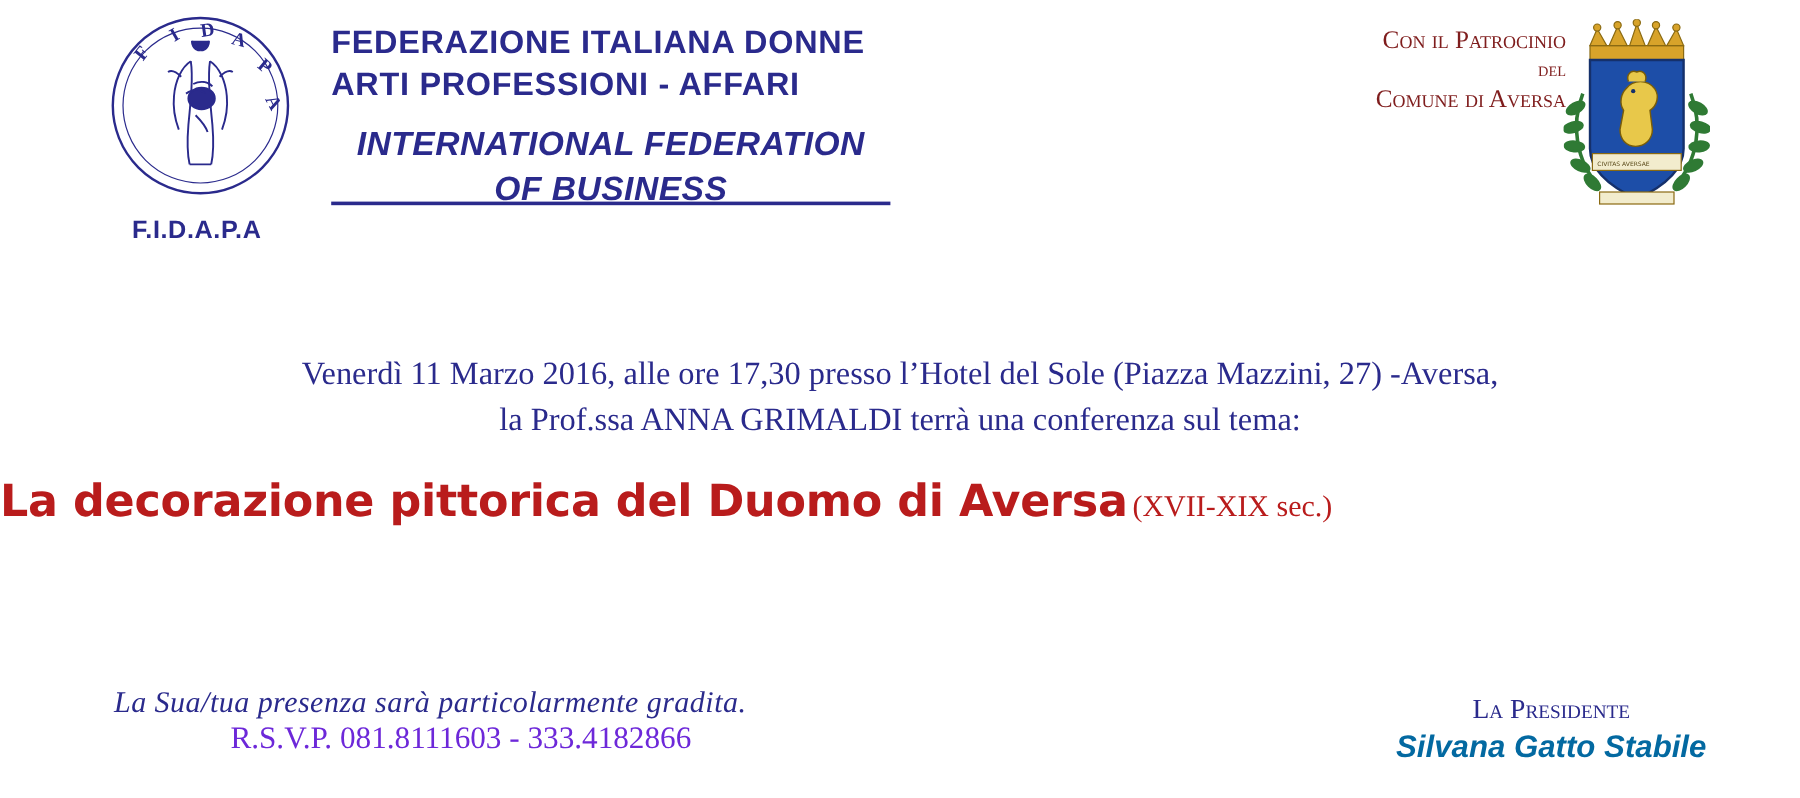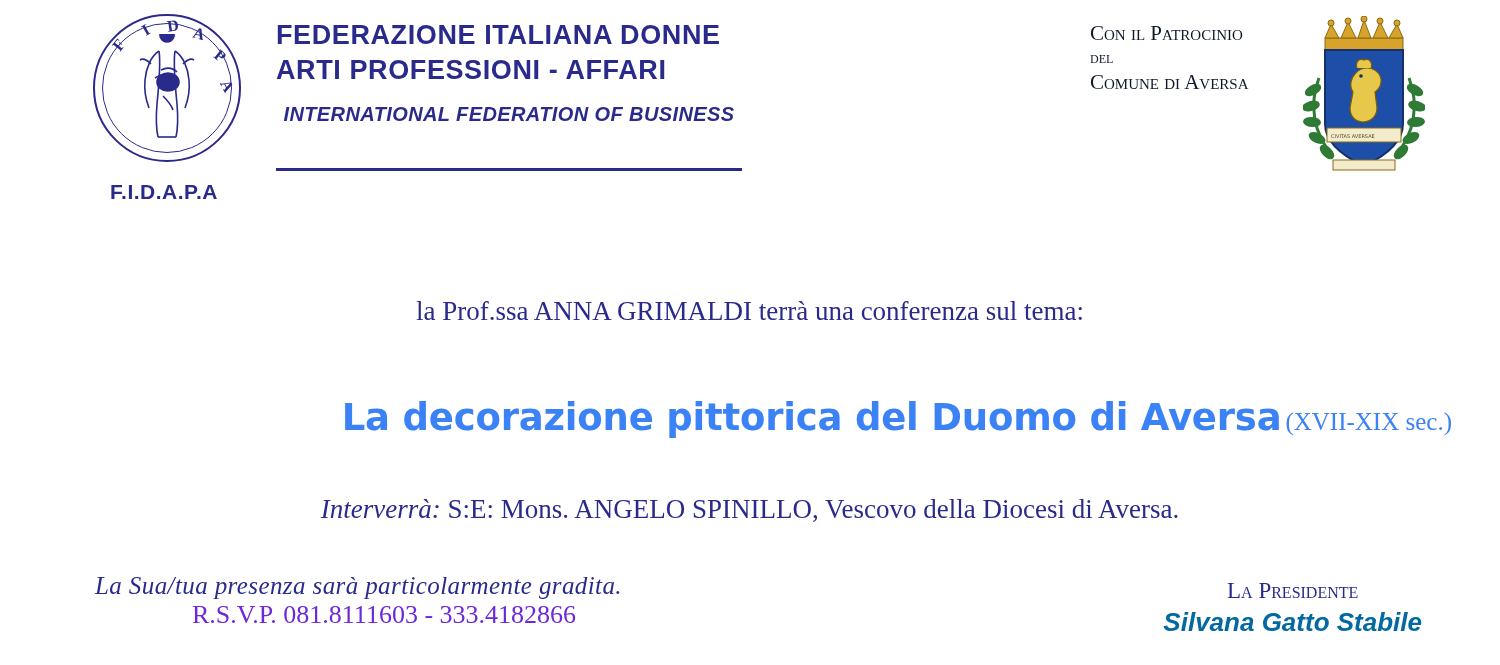--- a/index.html
+++ b/index.html
@@ -115,44 +115,44 @@
     line-height: 1.28;
   }
   .fed-titles .en-block {
     margin-top: 14px;
     text-align: center;
     width: 466px;
   }
   .fed-titles .en-line {
     font-family: "Liberation Sans", sans-serif;
     font-style: italic;
-    font-size: 20px;
+    font-size: 28px;
     font-weight: bold;
     color: #2a2a8c;
     letter-spacing: 0.4px;
     line-height: 1.35;
   }
   .fed-rule {
     position: absolute;
     left: 276px;
     top: 168px;
     width: 466px;
     height: 3px;
     background: #2a2a8c;
   }
 
   
   .patronage {
     position: absolute;
     left: 1090px;
     top: 20px;
     width: 215px;
-    text-align: left;
-    font-family: "Liberation Serif", serif;
-    color: #0f172a;
+    text-align: right;
+    font-family: "Liberation Serif", serif;
+    color: #7f1d1d;
   }
   .patronage div {
     line-height: 1.3;
   }
   .pat-l1 { font-size: 21px; font-variant: small-caps; }
   .pat-l2 { font-size: 17px; font-variant: small-caps; }
   .pat-l3 { font-size: 21px; font-variant: small-caps; }
 
   
   .coat {
@@ -176,22 +176,22 @@
     color: #2a2a8c;
     line-height: 1.42;
   }
   .intro .l2 { display: block; }
 
   .main-title {
     position: absolute;
     left: 0;
     top: 396px;
     width: 1452px;
-    text-align: right;
-    color: #3b82f6;
+    text-align: left;
+    color: #b91c1c;
   }
   .main-title .t-big {
     font-family: "DejaVu Sans", sans-serif;
     font-size: 37px;
     font-weight: bold;
     letter-spacing: -0.2px;
   }
   .main-title .t-sub {
     font-family: "Liberation Serif", serif;
     font-size: 25px;
@@ -354,32 +354,29 @@
         <g fill="#5a4a1a" font-family="DejaVu Sans, sans-serif" font-size="5">
           <text x="28" y="122">CIVITAS AVERSAE</text>
         </g>
 
         <rect x="30" y="144" width="62" height="10" fill="#f2eccd" stroke="#8a6a12" stroke-width="1"></rect>
       </svg>
     </div>
   </div>
 
   <div class="intro">
+    <span>Venerdì 11 Marzo 2016, alle ore 17,30 presso l’Hotel del Sole (Piazza Mazzini, 27) -Aversa,</span>
     <span class="l2">la Prof.ssa ANNA GRIMALDI terrà una conferenza sul tema:</span>
   </div>
 
   <div class="main-title">
     <span class="t-big">La decorazione pittorica del Duomo di Aversa</span>
     <span class="t-sub">(XVII-XIX sec.)</span>
   </div>
 
-  <div class="speaker">
-    <span class="lead">Interverrà:</span>
-    <span>S:E: Mons. ANGELO SPINILLO, Vescovo della Diocesi di Aversa.</span>
-  </div>
 
   <div class="presence">La Sua/tua presenza sarà particolarmente gradita.</div>
   <div class="rsvp">R.S.V.P.  081.8111603 - 333.4182866</div>
 
   <div class="signature">
     <div class="role">La Presidente</div>
     <div class="name">Silvana Gatto Stabile</div>
   </div>
 
 </div>

